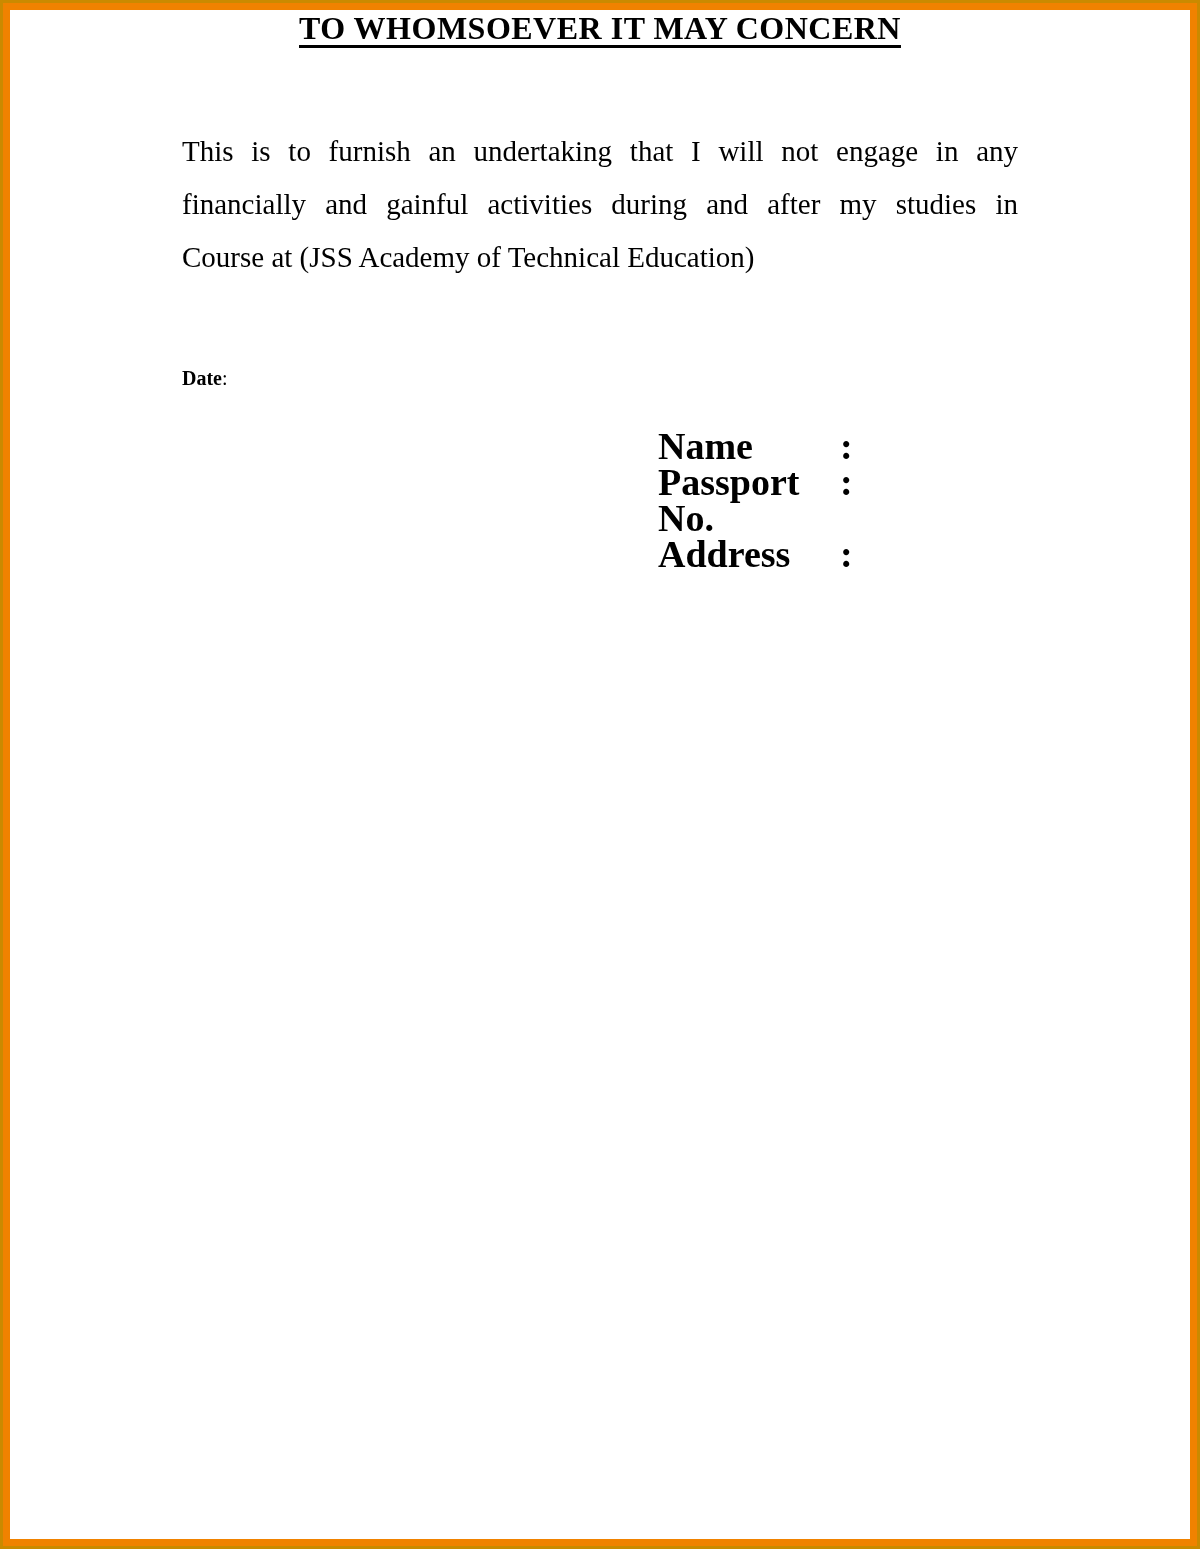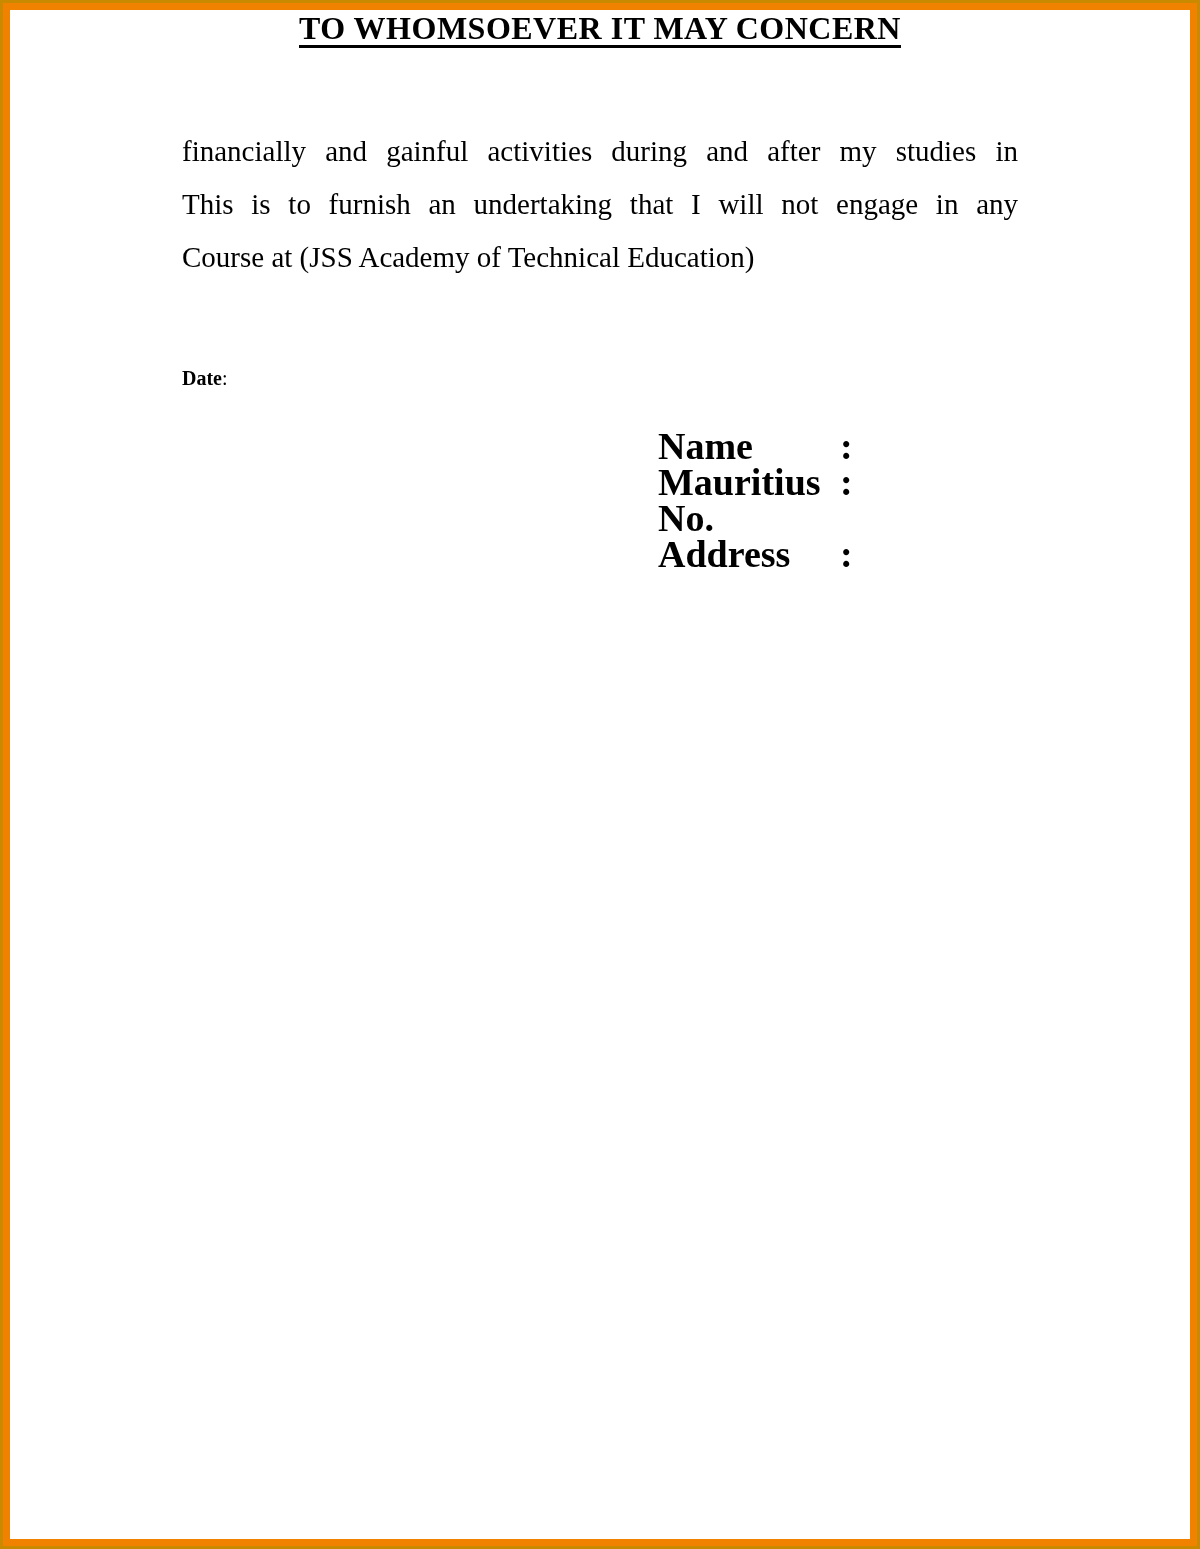--- a/index.html
+++ b/index.html
@@ -84,38 +84,38 @@
 <body>
 
 <div class="page">
   <div class="page-inner">
 
     <h1 class="doc-title">
       <span class="title-text">TO WHOMSOEVER IT MAY CONCERN</span>
     </h1>
 
     <div class="body-paragraph">
+      <div class="body-line justified">This is to furnish an undertaking that I will not engage in any</div>
       <div class="body-line justified">financially and gainful activities during and after my studies in</div>
-      <div class="body-line justified">This is to furnish an undertaking that I will not engage in any</div>
       <div class="body-line last">Course at (JSS Academy of Technical Education)</div>
     </div>
 
     <div class="date-line">
       <span class="date-label">Date</span><span class="date-colon">:</span>
       <span class="field-value"></span>
     </div>
 
     <div class="fields-block">
       <div class="field-row">
         <span class="field-label">Name</span>
         <span class="field-colon">:</span>
         <span class="field-value"></span>
       </div>
       <div class="field-row">
-        <span class="field-label">Mauritius No.</span>
+        <span class="field-label">Passport No.</span>
         <span class="field-colon">:</span>
         <span class="field-value"></span>
       </div>
       <div class="field-row">
         <span class="field-label">Address</span>
         <span class="field-colon">:</span>
         <span class="field-value"></span>
       </div>
     </div>
 

